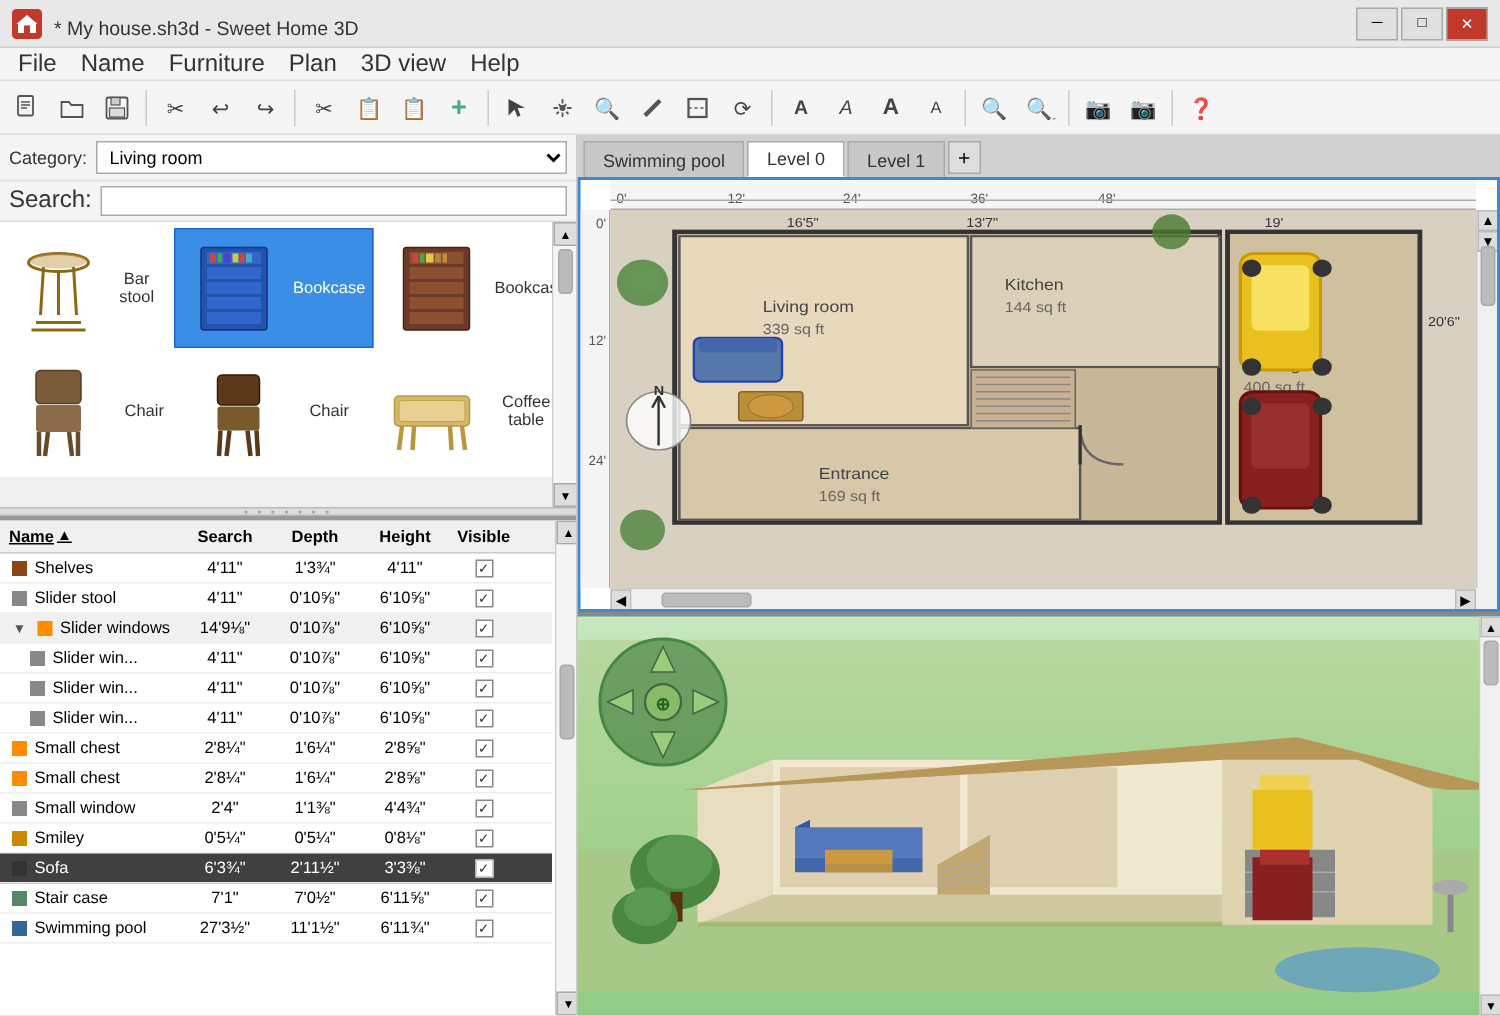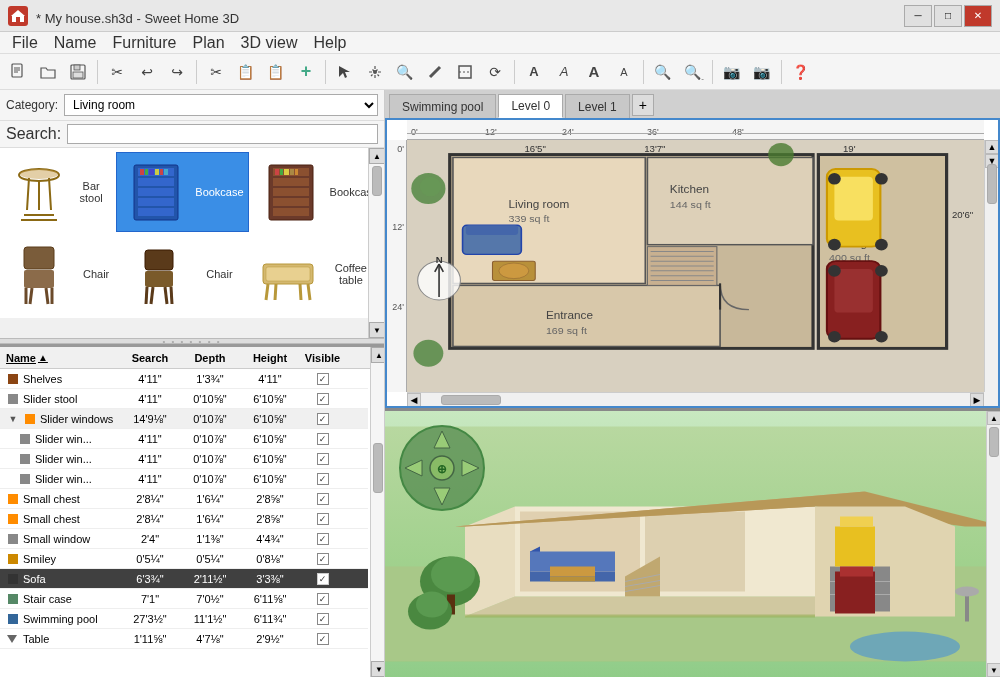--- a/index.html
+++ b/index.html
@@ -823,34 +823,20 @@
             <span>Swimming pool</span>
           </div>
           <div class="row-cell w">27'3½"</div>
           <div class="row-cell d">11'1½"</div>
           <div class="row-cell h">6'11¾"</div>
           <div class="row-cell v">
               <div class="checkbox-vis checked"></div>
             </div>
         </div>
 
-        <div class="table-row">
-          <div class="row-name">
-            <span class="row-icon">
-                <span style="display:inline-block;width:0;height:0;border-left:5px solid transparent;border-right:5px solid transparent;border-top:8px solid #666;margin-right:2px;"></span>
-              </span>
-            <span>Table</span>
-          </div>
-          <div class="row-cell w">1'11⅝"</div>
-          <div class="row-cell d">4'7⅛"</div>
-          <div class="row-cell h">2'9½"</div>
-          <div class="row-cell v">
-              <div class="checkbox-vis checked"></div>
-            </div>
-        </div>
 
       </div>
 
       <div class="table-scrollbar" style="display:flex;flex-direction:column;">
         <div class="scroll-up-btn">▲</div>
         <div class="scroll-track">
           <div class="scroll-thumb-v" style="height:50px;margin-top:80px;"></div>
         </div>
         <div class="scroll-down-btn">▼</div>
       </div>

